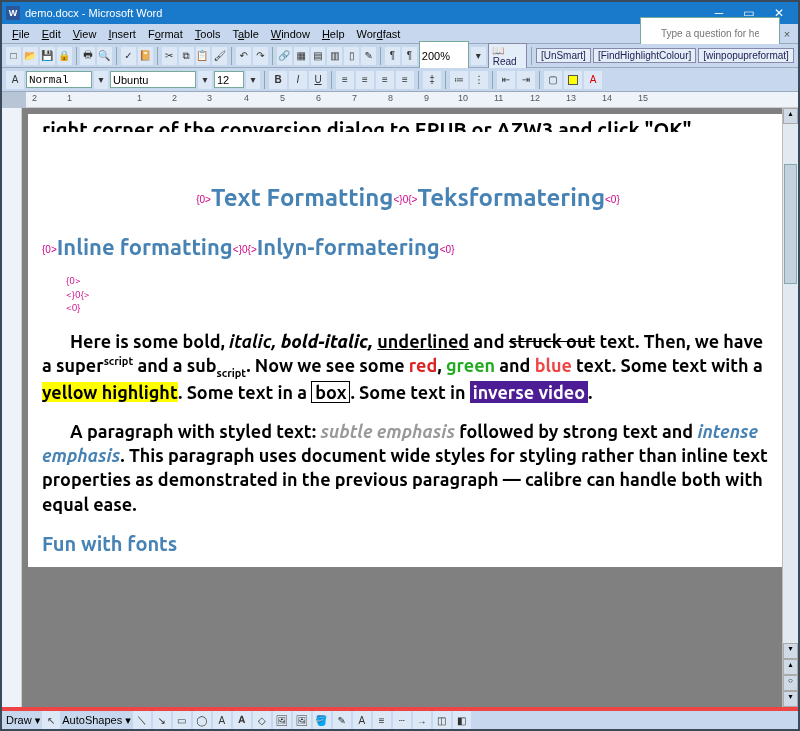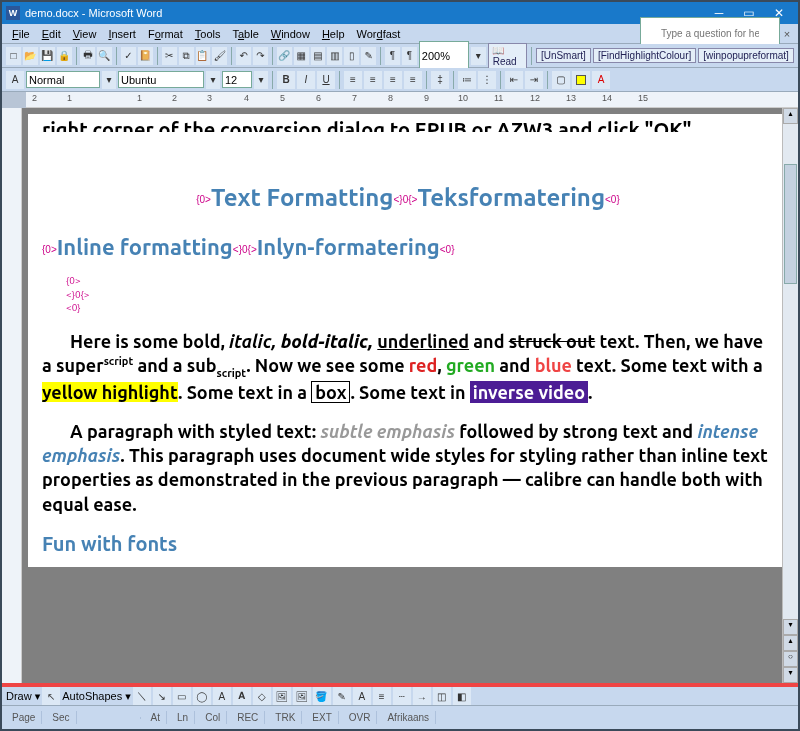--- a/index.html
+++ b/index.html
@@ -117,21 +117,21 @@
     <span class="tbtn">▾</span>
     <span class="tb-label">📖<span>Read</span></span>
     <span class="sep"></span>
     <span class="tb-label">[UnSmart]</span>
     <span class="tb-label">[FindHighlightColour]</span>
     <span class="tb-label">[winpopupreformat]</span>
   </div>
 
   <div class="toolbar">
     <span class="tbtn">A</span>
-    <input class="fmt-select" style="width: 74px;" value="Normal">
+    <input class="fmt-select" style="width: 66px; font-family: Liberation Mono, monospace;" value="Normal">
     <span class="tbtn small">▾</span>
     <input class="fmt-select" style="width: 86px;" value="Ubuntu">
     <span class="tbtn small">▾</span>
     <input class="fmt-select" style="width: 30px;" value="12">
     <span class="tbtn small">▾</span>
     <span class="sep"></span>
     <span class="tbtn">
         <b>B</b>
       </span>
     <span class="tbtn">
@@ -241,26 +241,13 @@
     <span class="tbtn">🪣</span>
     <span class="tbtn">✎</span>
     <span class="tbtn">A</span>
     <span class="tbtn">≡</span>
     <span class="tbtn">┄</span>
     <span class="tbtn">→</span>
     <span class="tbtn">◫</span>
     <span class="tbtn">◧</span>
   </div>
 
-  <div class="statusbar">
-    <span class="cell">Page</span>
-    <span class="cell">Sec</span>
-    <span class="cell" style="width:60px"></span>
-    <span class="cell">At</span>
-    <span class="cell">Ln</span>
-    <span class="cell">Col</span>
-    <span class="cell">REC</span>
-    <span class="cell">TRK</span>
-    <span class="cell">EXT</span>
-    <span class="cell">OVR</span>
-    <span class="cell">Afrikaans</span>
-  </div>
 </div>
 
 </body></html>

